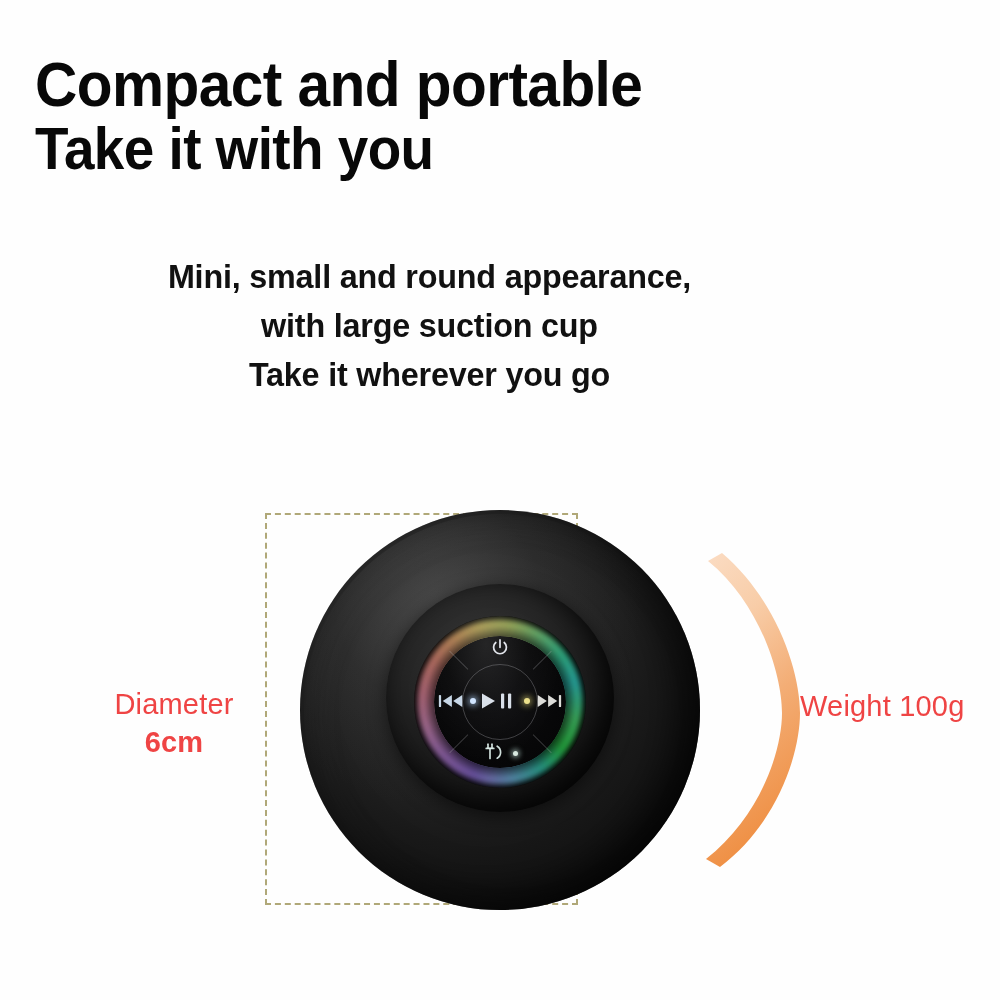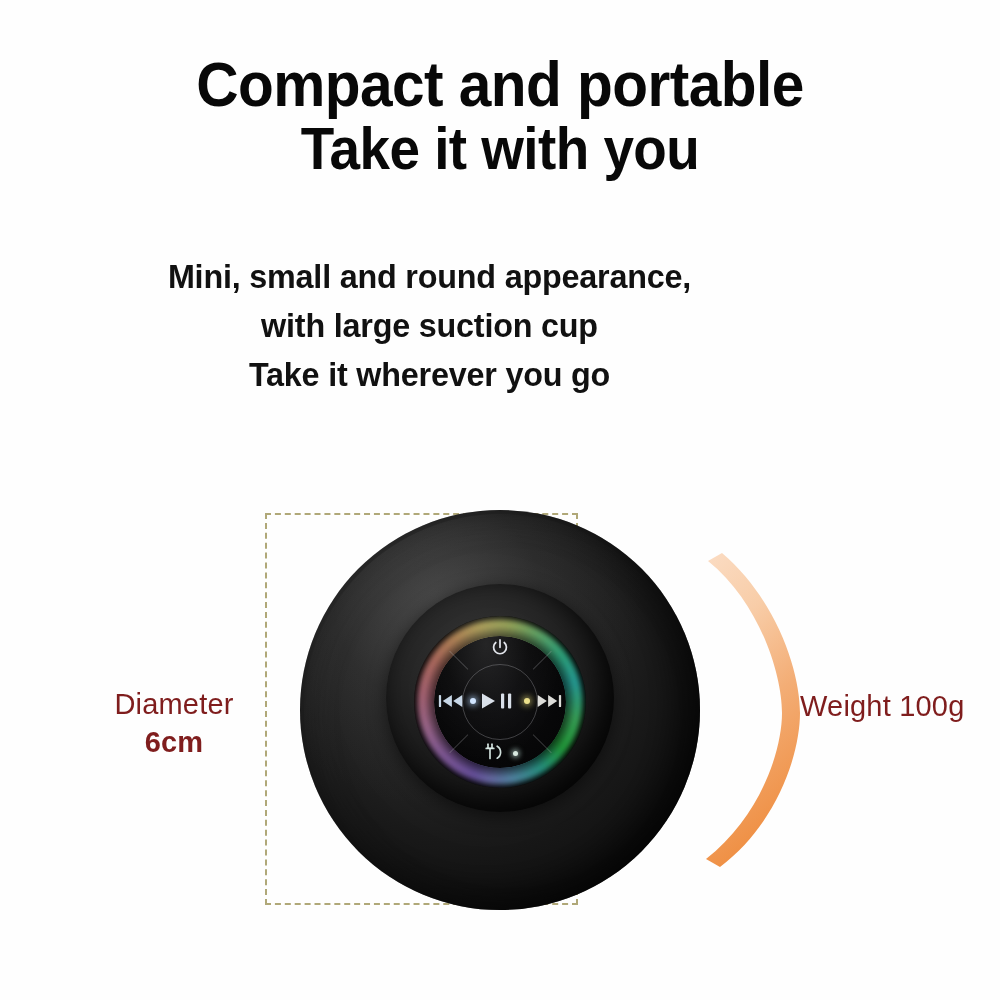--- a/index.html
+++ b/index.html
@@ -19,21 +19,20 @@
     background: #fefefe;
     overflow: hidden;
   }
 
   
   .headline {
     position: absolute;
     left: 0;
     top: 52px;
     width: 1000px;
-    text-align: center;
     color: #080808;
     font-weight: 700;
     letter-spacing: -0.6px;
     line-height: 1.02;
     font-family: "Liberation Sans Narrow", "Liberation Sans", sans-serif;
   }
   .headline .h-line1 {
     display: block;
     font-size: 63px;
     transform: scaleX(0.93);
@@ -239,21 +238,21 @@
     position: absolute;
     left: 700px;
     top: 545px;
     width: 110px;
     height: 330px;
   }
 
   
   .label {
     position: absolute;
-    color: #7f1d1d;
+    color: #ef4444;
     font-size: 29px;
     letter-spacing: 0.2px;
     line-height: 1.3;
     font-weight: 400;
   }
   .label-diameter {
     left: 88px;
     top: 686px;
     width: 172px;
     text-align: center;

